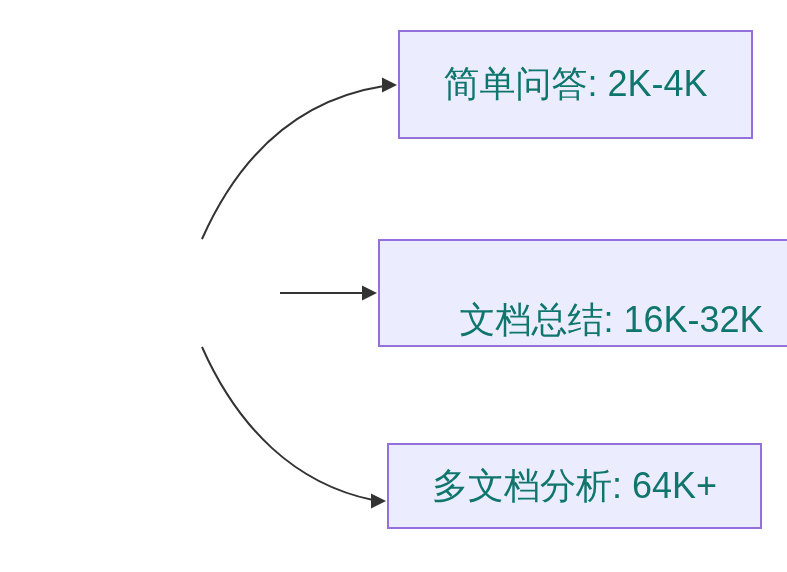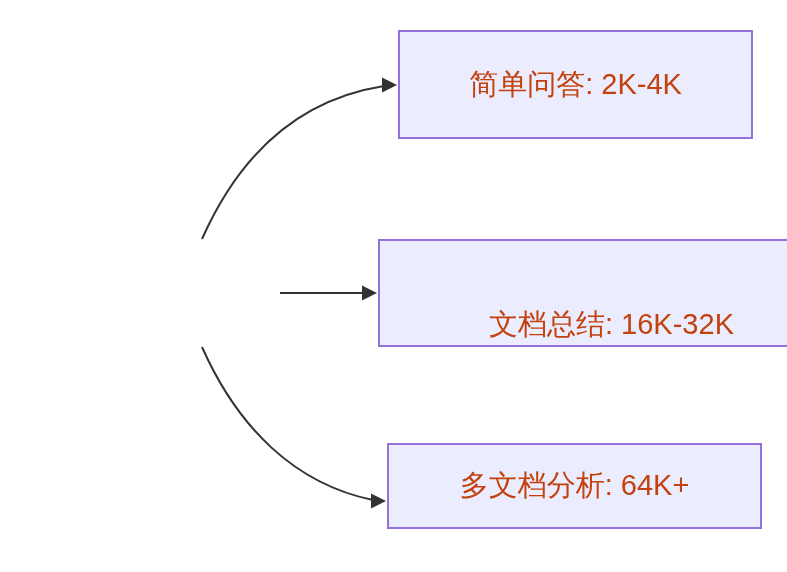--- a/index.html
+++ b/index.html
@@ -20,22 +20,22 @@
     left: 0;
     top: 0;
     width: 787px;
     height: 572px;
   }
   .node {
     position: absolute;
     box-sizing: border-box;
     background: #ECECFF;
     border: 2px solid #9370DB;
-    color: #c2410c;
-    font-size: 29px;
+    color: #0f766e;
+    font-size: 36px;
     display: flex;
     align-items: center;
     justify-content: center;
     text-align: center;
     white-space: nowrap;
   }
   .node-root   { left: 32px;  top: 240px; width: 248px; height: 106px; }
   .node-simple { left: 398px; top: 30px;  width: 355px; height: 109px; }
   .node-doc    { left: 378px; top: 239px; width: 467px; height: 108px; align-items: flex-end; }
   .node-multi  { left: 387px; top: 443px; width: 375px; height: 86px; }

